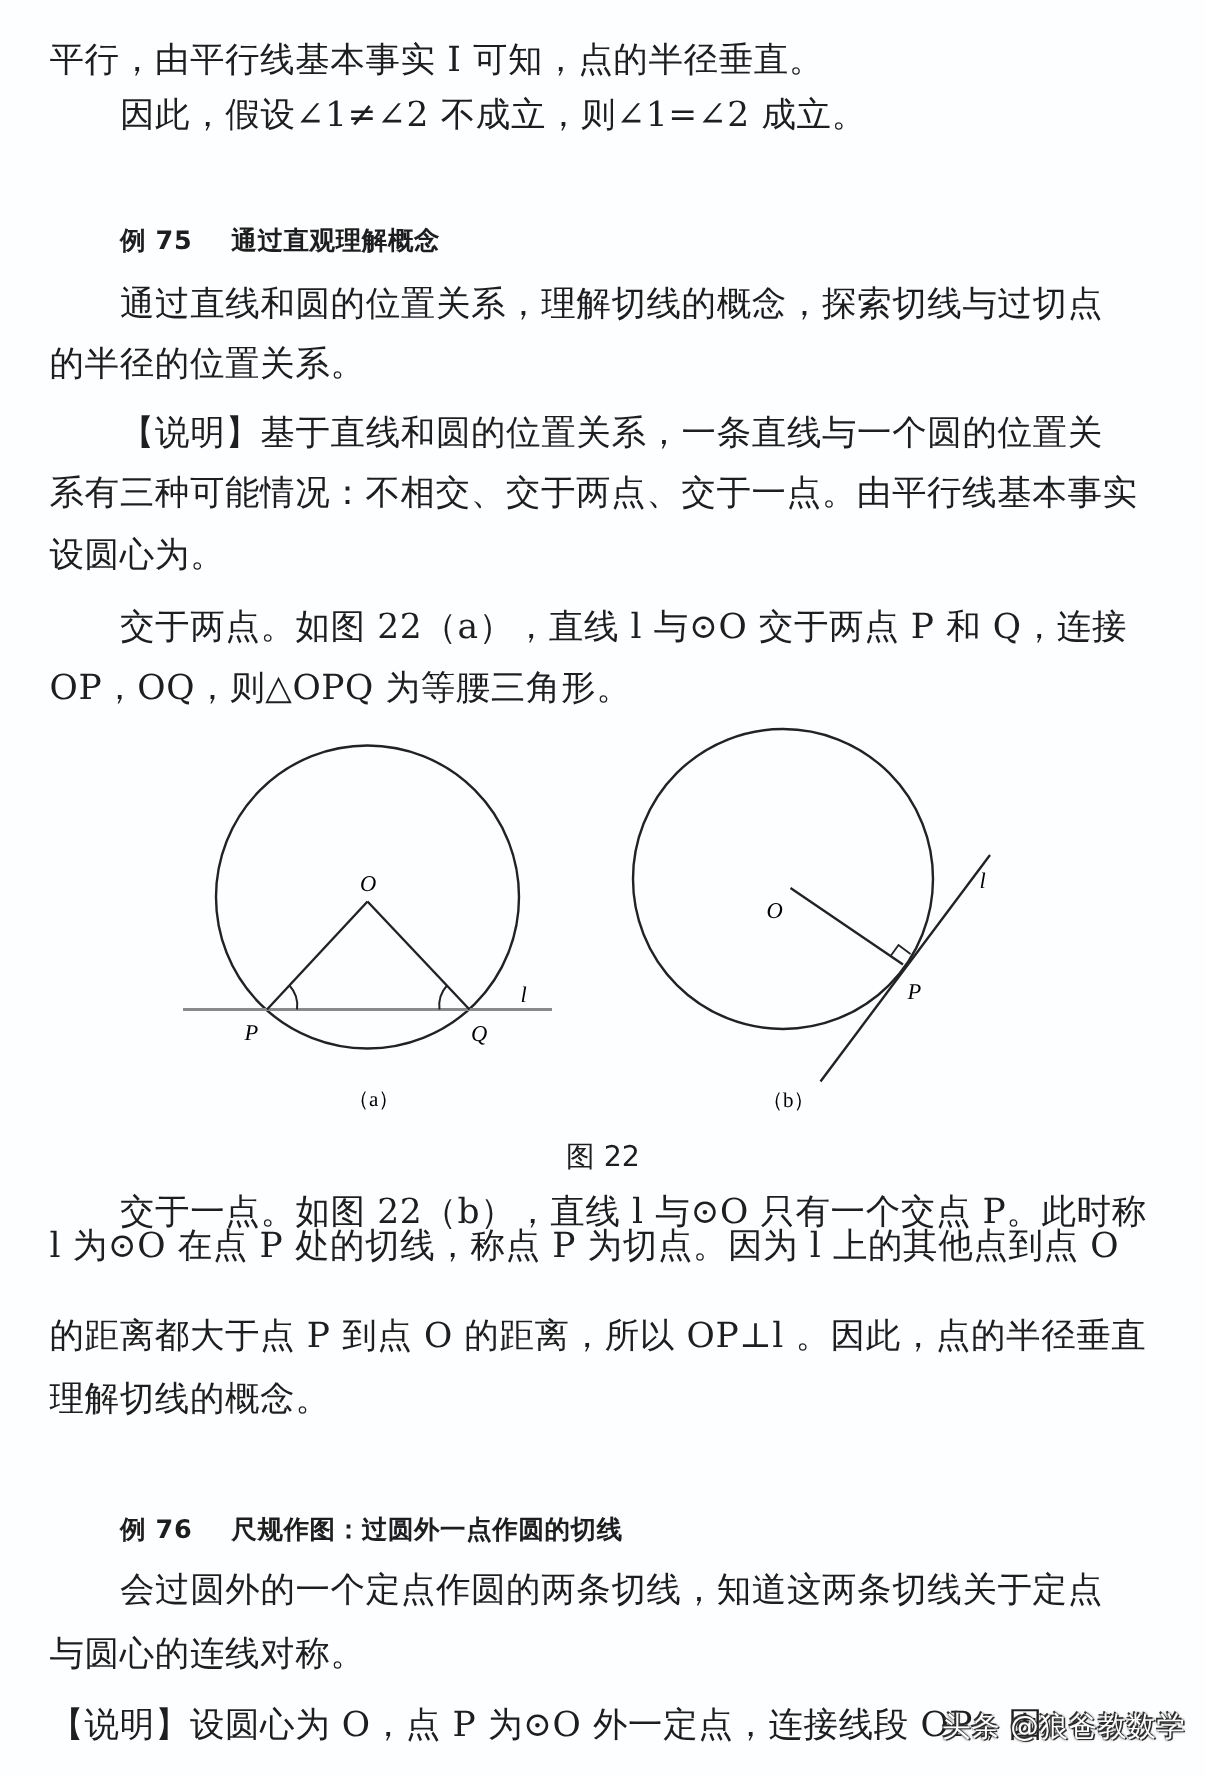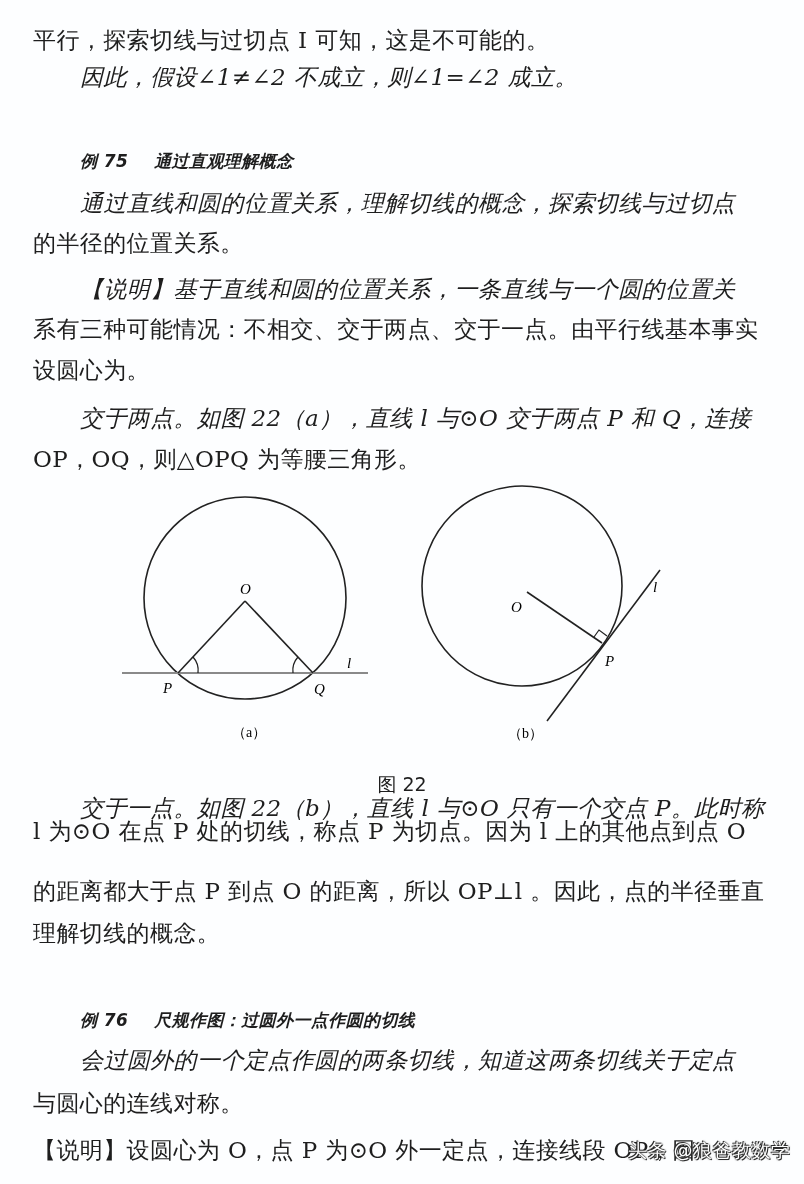--- a/index.html
+++ b/index.html
@@ -7,41 +7,41 @@
       width: 804px; height: 1184px; position: relative; overflow: hidden;
       background: #fdfeff;
       font-family: "DejaVu Serif", "Liberation Serif", serif;
       color: #1e1e1e;
     }
     .line {
       position: absolute; left: 33px; width: 722px;
       font-size: 23px; line-height: 30px; white-space: nowrap;
       letter-spacing: 0.4px;
     }
-    .indent { left: 80px; font-style: italic; }
+    .indent { left: 80px; }
     .heading { font-weight: bold; font-family: "DejaVu Sans", "Liberation Sans", sans-serif; font-size: 17px; }
     .heading .gap { display: inline-block; width: 26px; }
     .figure { position: absolute; left: 0; top: 460px; width: 804px; height: 330px; }
     .fig-caption {
       position: absolute; top: 758px; left: 0; width: 804px; text-align: center;
-      font-size: 19px; font-family: "DejaVu Sans", "Liberation Sans", sans-serif; margin-top: 14px;
+      font-size: 19px; font-family: "DejaVu Sans", "Liberation Sans", sans-serif;
     }
     .watermark {
       position: absolute; left: 628px; top: 1138px;
       font-family: "DejaVu Sans", "Liberation Sans", sans-serif;
       font-size: 19px; color: #ffffff;
       text-shadow: 0 0 2px #222, 0 0 1px #222, 1px 1px 0 #333, -1px -1px 0 #333;
       letter-spacing: 0.5px;
     }
     svg text { font-family: "Liberation Serif", "DejaVu Serif", serif; }
   </style>
 </head>
 <body>
 
-<div class="line" style="top:25px">平行，探索切线与过切点 I 可知，这是不可能的。</div>
+<div class="line" style="top:25px">平行，由平行线基本事实 I 可知，点的半径垂直。</div>
 <div class="line indent" style="top:62px">因此，假设∠1≠∠2 不成立，则∠1=∠2 成立。</div>
 
 <div class="line indent heading" style="top:146px">
   <span>例 75</span><span class="gap"></span><span>通过直观理解概念</span>
 </div>
 
 <div class="line indent" style="top:188px">通过直线和圆的位置关系，理解切线的概念，探索切线与过切点</div>
 <div class="line" style="top:228px">的半径的位置关系。</div>
 <div class="line indent" style="top:274px">【说明】基于直线和圆的位置关系，一条直线与一个圆的位置关</div>
 <div class="line" style="top:314px">系有三种可能情况：不相交、交于两点、交于一点。由平行线基本事实</div>

